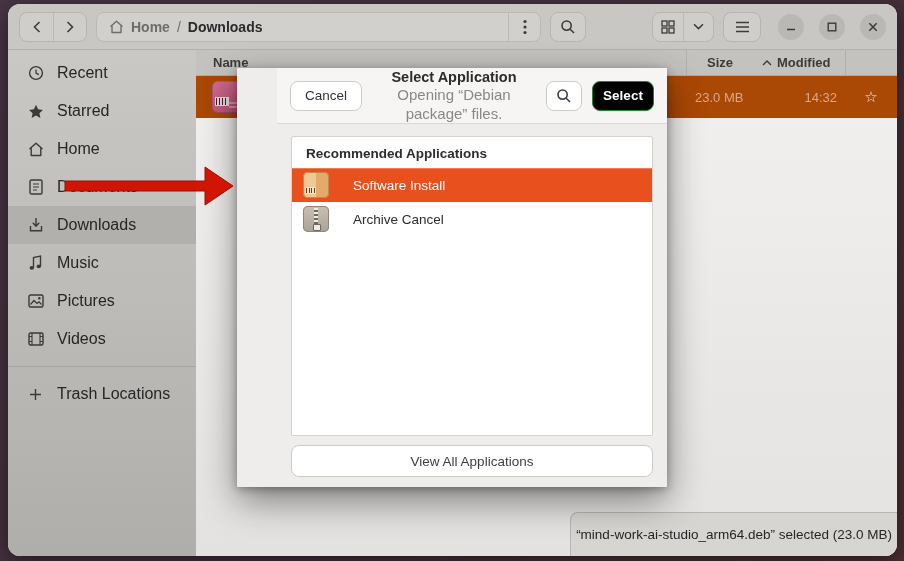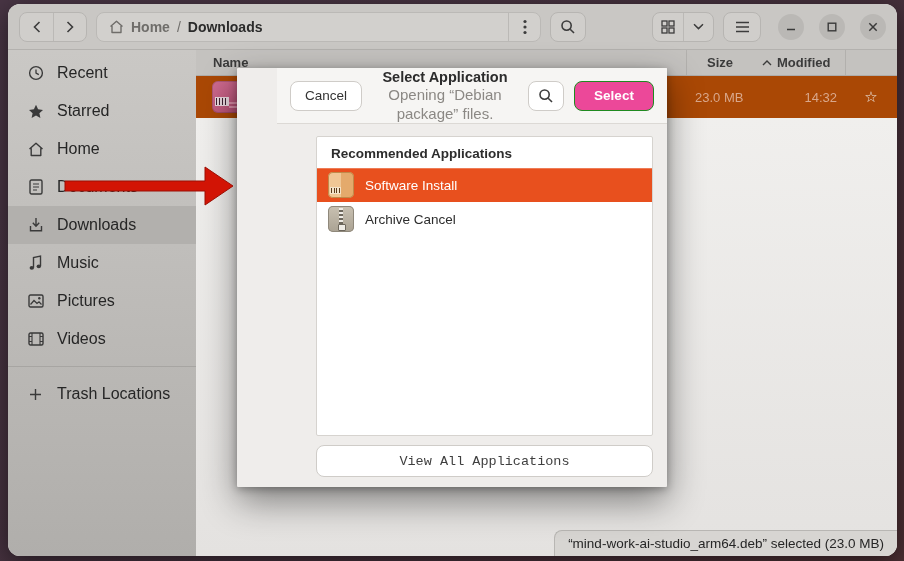--- a/index.html
+++ b/index.html
@@ -102,24 +102,24 @@
     content:""; position:absolute; right:5px; bottom:9px; width:10px; height:2px;
     background:#de8fa9; box-shadow:0 4px 0 #de8fa9;
   }
   .fr-spacer { flex:1; }
   .fr-size { width:70px; padding-left:9px; }
   .fr-mod { width:89px; text-align:right; padding-right:8px; }
   .fr-star { width:52px; display:flex; justify-content:center; color:#ece4de; font-size:15px; }
 
   
   .statusbar {
-    position:absolute; right:0; bottom:0; height:26px; z-index:5;
+    position:absolute; right:0; bottom:0; height:44px; z-index:5;
     background:#d7d5d2; border:1px solid #b8b6b3; border-right:none; border-bottom:none;
     border-radius:8px 0 0 0; display:flex; align-items:center;
-    padding:0 13px; font-size:13.5px; color:#262626;
+    padding:0 5px; font-size:13.5px; color:#262626;
   }
 
   
   .dialog {
     position:absolute; left:229px; top:64px; width:430px; height:419px; z-index:10;
     background:#efedeb; border-radius:1px; overflow:hidden;
     box-shadow:0 14px 36px rgba(0,0,0,.45), 0 2px 8px rgba(0,0,0,.3);
     display:flex; flex-direction:column;padding-left:40px;
   }
   .dlg-header {
@@ -129,30 +129,30 @@
   .btn {
     border:1px solid #cfccc8; background:#fff; border-radius:8px;
     font-size:13.5px; color:#333; display:flex; align-items:center; justify-content:center;
   }
   .cancel-btn { width:72px; height:30px; }
   .dlg-titlebox { flex:1; text-align:center; line-height:1.25; overflow:hidden; }
   .dlg-title { font-size:14.5px; font-weight:bold; color:#2c2c2c; }
   .dlg-subtitle { font-size:15px; color:#8b8884; }
   .dlg-search { width:36px; height:30px; color:#3c3c3c; }
   .select-btn {
-    width:80px; height:30px; border-radius:8px; border:1px solid #1f8a20;
-    background:#ec4899; color:#fff; font-weight:bold; font-size:13.5px;
+    width:62px; height:30px; border-radius:8px; border:1px solid #1f8a20;
+    background:#000000; color:#fff; font-weight:bold; font-size:13.5px;
     display:flex; align-items:center; justify-content:center;
   }
-  .dlg-body { flex:1; padding:12px 14px 10px; display:flex; flex-direction:column;margin-left:25px; }
+  .dlg-body { flex:1; padding:12px 14px 10px; display:flex; flex-direction:column; }
   .app-list {
     flex:1; background:#fff; border:1px solid #d6d3cf; border-radius:2px; overflow:hidden;
   }
   .list-header { font-size:13.5px; font-weight:bold; color:#2d2d2d; padding:9px 14px 7px; }
-  .app-row { height:34px; display:flex; align-items:center; gap:11px; padding-left:11px; font-size:13.5px; color:#2d2d2d; }
+  .app-row { height:34px; display:flex; align-items:center; gap:24px; padding-left:11px; font-size:13.5px; color:#2d2d2d; }
   .app-row.selected { background:#e8501e; color:#fff; box-shadow:inset 0 1px 0 rgba(255,255,255,.25); }
   .app-icon { width:26px; height:26px; border-radius:5px; position:relative; flex:0 0 26px; }
   .icon-software {
     background:linear-gradient(90deg,#f0c795 0 50%,#e4aa6c 50% 100%);
     box-shadow:inset 0 0 0 1px #c08a4a;
   }
   .icon-software::before {
     content:""; position:absolute; left:2px; bottom:4px; width:9px; height:5px;
     background:repeating-linear-gradient(90deg,#5d3d1d 0 1px,#f3e3c9 1px 2.5px);
     border:1px solid #f3e3c9;
@@ -162,21 +162,21 @@
     box-shadow:inset 0 0 0 1px #8f887b;
   }
   .icon-archive::before {
     content:""; position:absolute; left:11px; top:2px; width:4px; height:16px;
     background:repeating-linear-gradient(#efece6 0 2px,#6d675c 2px 4px);
   }
   .icon-archive::after {
     content:""; position:absolute; left:10px; top:18px; width:6px; height:5px;
     background:#efece6; border:1px solid #6d675c; border-radius:1px;
   }
-  .view-all-btn { height:32px; margin-top:9px; flex:0 0 32px; color:#3f3f3f;font-family:Liberation Mono, monospace; }
+  .view-all-btn { height:32px; margin-top:9px; flex:0 0 32px; color:#3f3f3f; }
 
   
   .arrow-overlay { position:absolute; left:60px; top:162px; z-index:20; pointer-events:none; }
 
   svg.glyph { display:block; }
 </style>
 </head>
 <body>
 
 <div class="window">

